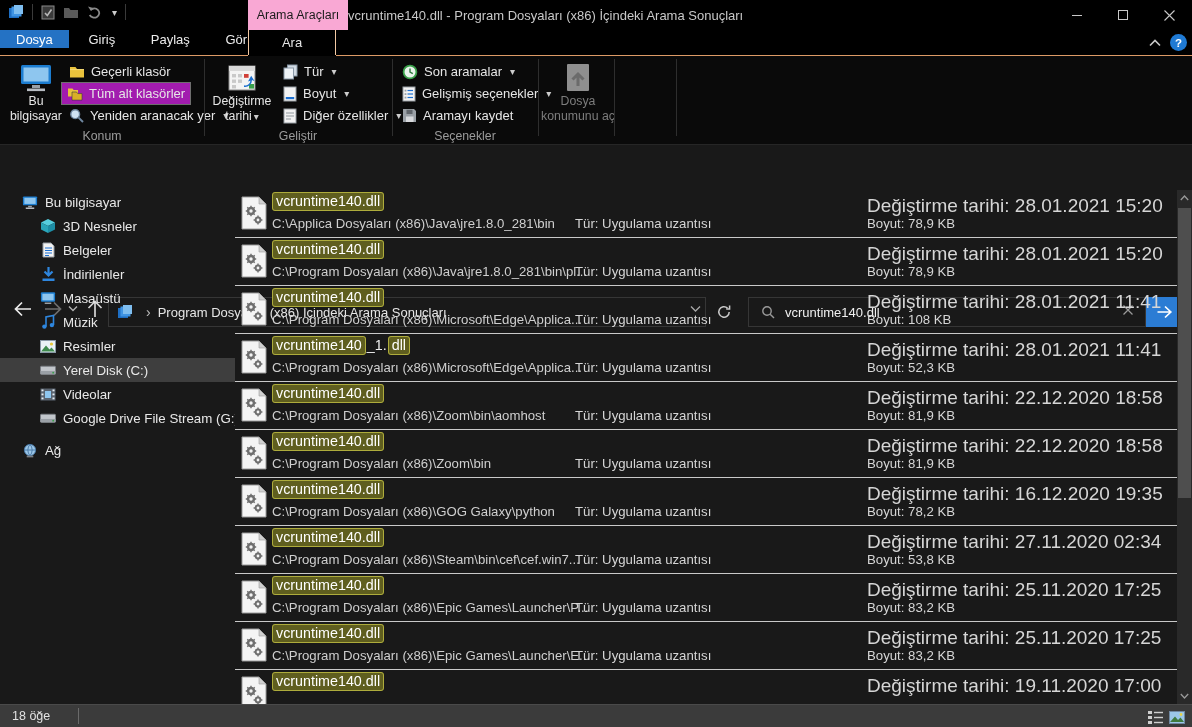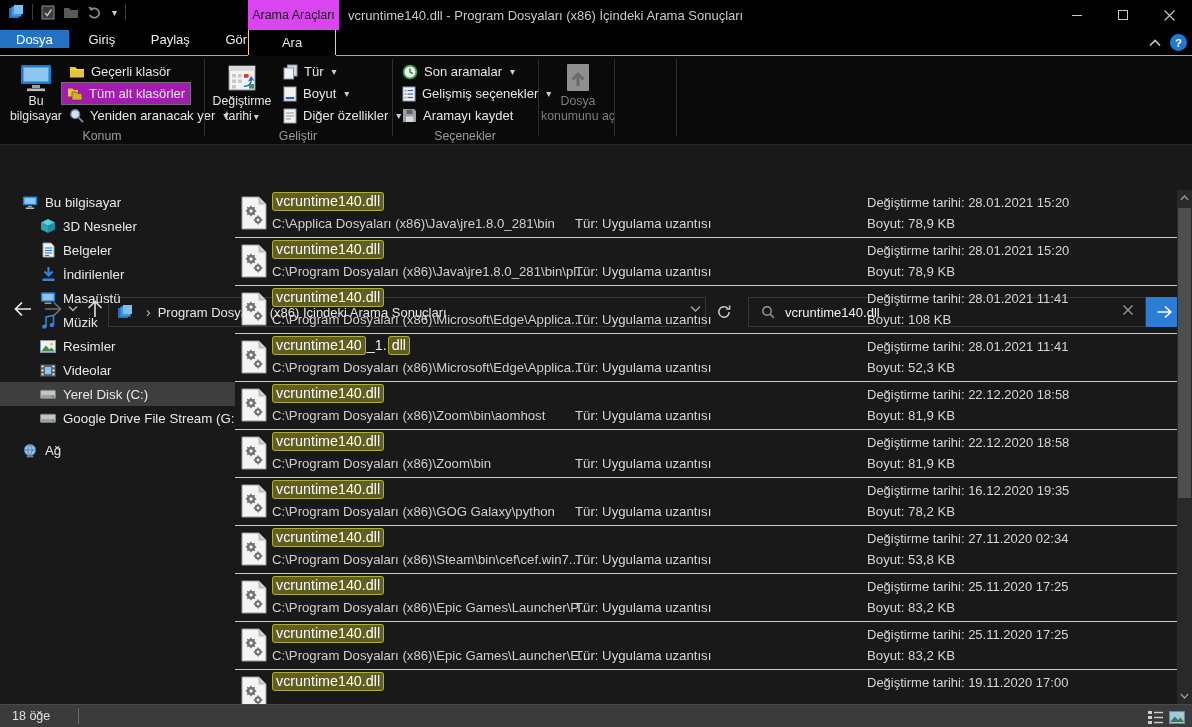--- a/index.html
+++ b/index.html
@@ -11,21 +11,21 @@
     -webkit-font-smoothing:antialiased;
   }
   .abs { position:absolute; }
   .icon svg { display:block; }
   .icon { display:inline-flex; align-items:center; justify-content:center; }
 
   
   #titlebar { left:0; top:0; width:1192px; height:30px; background:#000; }
   .qat { display:flex; align-items:center; gap:8px; padding:4px 0 0 8px; }
   .qat .sep { width:1px; height:16px; background:#3a3a3a; }
-  #ctx-tab { left:248px; top:0; width:91px; height:30px; background:#d946ef; color:#1c1c1c;
+  #ctx-tab { left:248px; top:0; width:100px; height:30px; background:#f9a8d4; color:#1c1c1c;
              display:flex; align-items:center; justify-content:center; font-size:12.5px; }
   #title-text { left:348px; top:8px; color:#c8c8c8; white-space:nowrap; }
   .winbtn { width:46px; height:30px; display:inline-flex; align-items:center; justify-content:center; }
   #winbtns { right:0; top:0; display:flex; }
 
   
   #tabrow { left:0; top:30px; width:1192px; height:26px; background:#000; }
   .tab { display:inline-flex; height:18px; align-items:center; padding:0 16px; color:#ececec; font-size:13px; }
   .tab.file { background:#2472c4; color:#fff; }
   #tab-ara { position:absolute; left:248px; top:0; width:88px; height:25px;
@@ -76,21 +76,21 @@
 
   
   #results { left:235px; top:190px; width:942px; height:514px; overflow:hidden; }
   .row { position:relative; height:48px; border-bottom:1px solid #c9c9c9; }
   .row .ficon { position:absolute; left:6px; top:6px; }
   .fname { position:absolute; left:37px; top:3px; font-size:14.3px; white-space:nowrap; }
   .hl { background:#5f5e1f; border:1px solid #aeac3c; border-radius:3px; padding:0 3px 1px 3px; color:#fff; }
   .nh { color:#f0f0f0; padding:0 1px; }
   .fpath { position:absolute; left:37px; top:26px; font-size:13.2px; color:#cfcfcf; white-space:nowrap; }
   .ftype { position:absolute; left:340px; top:26px; font-size:13.2px; color:#d6d6d6; white-space:nowrap; }
-  .fdate { position:absolute; left:632px; top:5px;  font-size:13px; color:#d6d6d6; white-space:nowrap; }
+  .fdate { position:absolute; left:632px; top:5px;  font-size:19px; color:#d6d6d6; white-space:nowrap; }
   .fsize { position:absolute; left:632px; top:26px; font-size:13.2px; color:#d6d6d6; white-space:nowrap; }
 
   
   #scrollbar { left:1177px; top:190px; width:15px; height:514px; background:#292929; }
   .sb-arrow { position:absolute; left:0; width:15px; height:16px; display:flex; align-items:center; justify-content:center; }
   #sb-thumb { position:absolute; left:1px; top:18px; width:13px; height:290px; background:#4e4e4e; }
 
   
   #statusbar { left:0; top:704px; width:1192px; height:23px; background:#3b3b3b; border-top:1px solid #4a4a4a; }
   #item-count { position:absolute; left:12px; top:4px; font-size:12.5px; color:#e2e2e2; }
@@ -459,46 +459,46 @@
       <div class="side-item">
         <span class="icon" style="left: 40px;">
           <svg width="16" height="13" viewBox="0 0 16 13">
             <rect x="0.5" y="0.5" width="15" height="12" fill="#eaf2f8" stroke="#8a99a8"></rect>
             <circle cx="11.5" cy="4" r="1.6" fill="#e8c83a"></circle>
             <path d="M1 11.5 L6 5.5 L9.5 9.5 L11.5 7.5 L15 11.5 z" fill="#3f8a4f"></path>
           </svg>
         </span>
         <span class="lbl" style="left: 63px;">Resimler</span>
       </div>
+      <div class="side-item sel">
+        <span class="icon" style="left: 40px;">
+          <svg width="17" height="11" viewBox="0 0 17 11">
+            <rect x="0.5" y="1" width="16" height="8.5" rx="1" fill="#c2c6cb" stroke="#7c8086"></rect>
+            <rect x="0.5" y="6" width="16" height="3.5" fill="#9aa0a6"></rect>
+            <circle cx="14" cy="7.8" r="1" fill="#3aa04a"></circle>
+          </svg>
+        </span>
+        <span class="lbl" style="left: 63px;">Yerel Disk (C:)</span>
+      </div>
       <div class="side-item">
         <span class="icon" style="left: 40px;">
           <svg width="16" height="13" viewBox="0 0 16 13">
             <rect x="0.5" y="0.5" width="15" height="12" fill="#5a6470"></rect>
             <g fill="#e8eef4">
               <rect x="1.5" y="1.5" width="2" height="1.8"></rect>
               <rect x="1.5" y="5.5" width="2" height="1.8"></rect>
               <rect x="1.5" y="9.5" width="2" height="1.8"></rect>
               <rect x="12.5" y="1.5" width="2" height="1.8"></rect>
               <rect x="12.5" y="5.5" width="2" height="1.8"></rect>
               <rect x="12.5" y="9.5" width="2" height="1.8"></rect>
             </g>
             <rect x="5" y="3" width="6" height="7" fill="#8ec6ef"></rect>
           </svg>
         </span>
         <span class="lbl" style="left: 63px;">Videolar</span>
-      </div>
-      <div class="side-item sel">
-        <span class="icon" style="left: 40px;">
-          <svg width="17" height="11" viewBox="0 0 17 11">
-            <rect x="0.5" y="1" width="16" height="8.5" rx="1" fill="#c2c6cb" stroke="#7c8086"></rect>
-            <rect x="0.5" y="6" width="16" height="3.5" fill="#9aa0a6"></rect>
-            <circle cx="14" cy="7.8" r="1" fill="#3aa04a"></circle>
-          </svg>
-        </span>
-        <span class="lbl" style="left: 63px;">Yerel Disk (C:)</span>
       </div>
       <div class="side-item">
         <span class="icon" style="left: 40px;">
           <svg width="17" height="11" viewBox="0 0 17 11">
             <rect x="0.5" y="1" width="16" height="8.5" rx="1" fill="#c2c6cb" stroke="#7c8086"></rect>
             <rect x="0.5" y="6" width="16" height="3.5" fill="#9aa0a6"></rect>
             <circle cx="14" cy="7.8" r="1" fill="#3aa04a"></circle>
           </svg>
         </span>
         <span class="lbl" style="left: 63px;">Google Drive File Stream (G:)</span>

